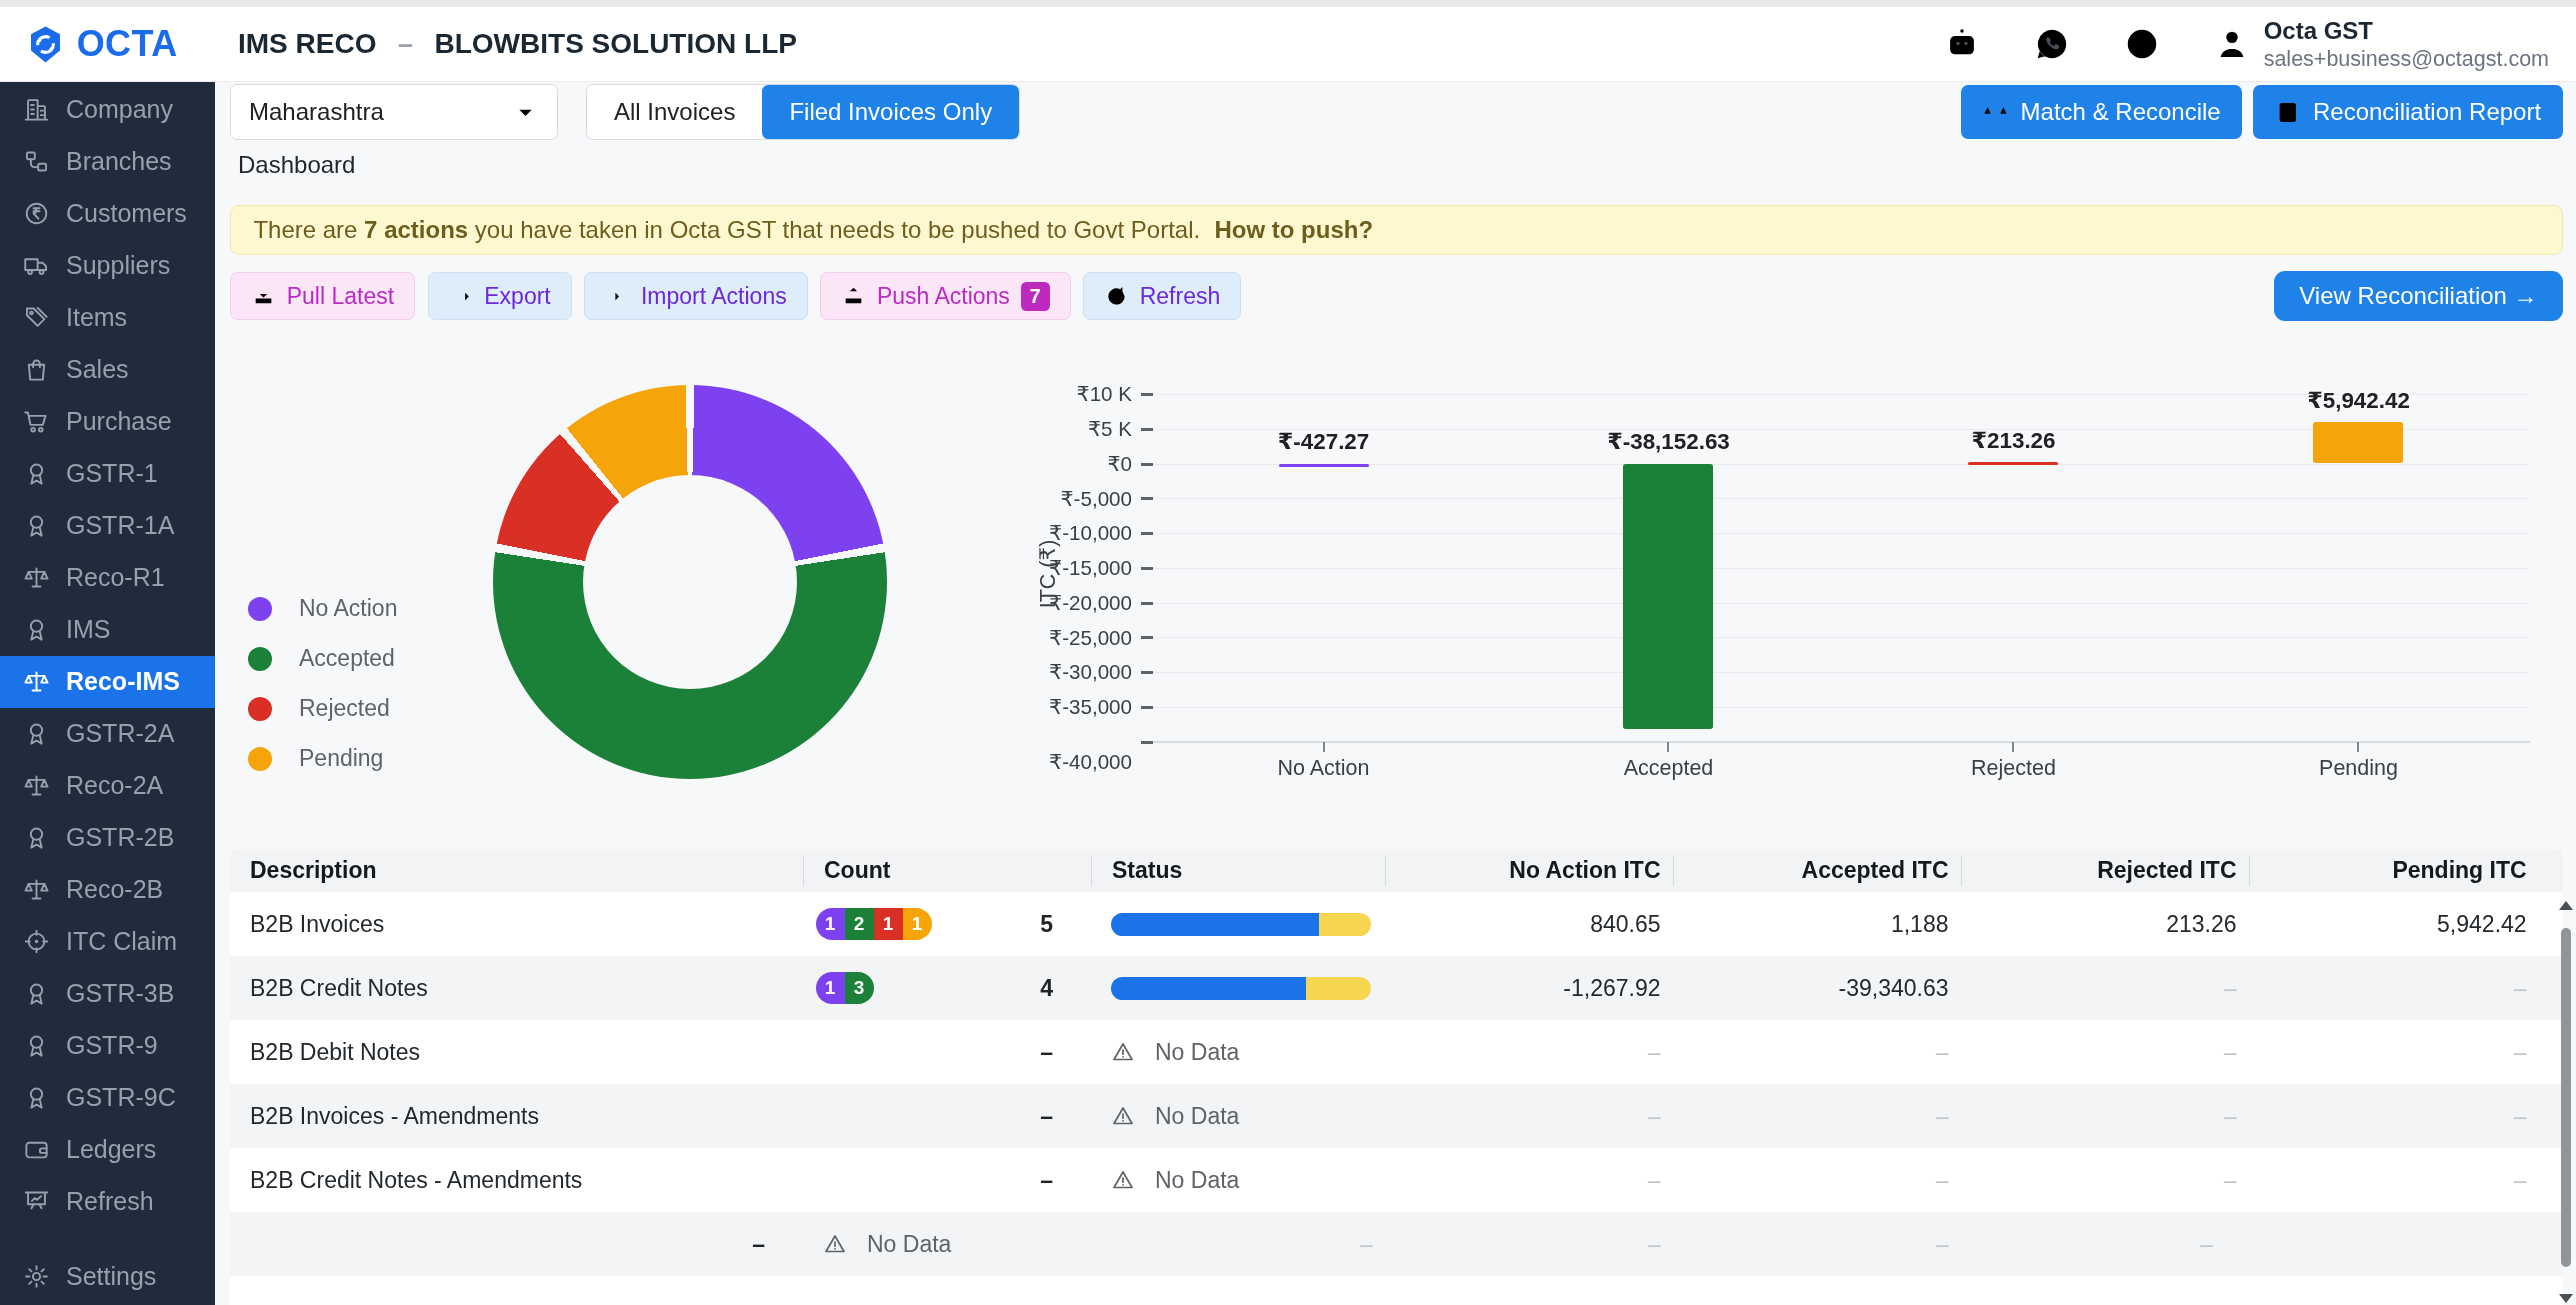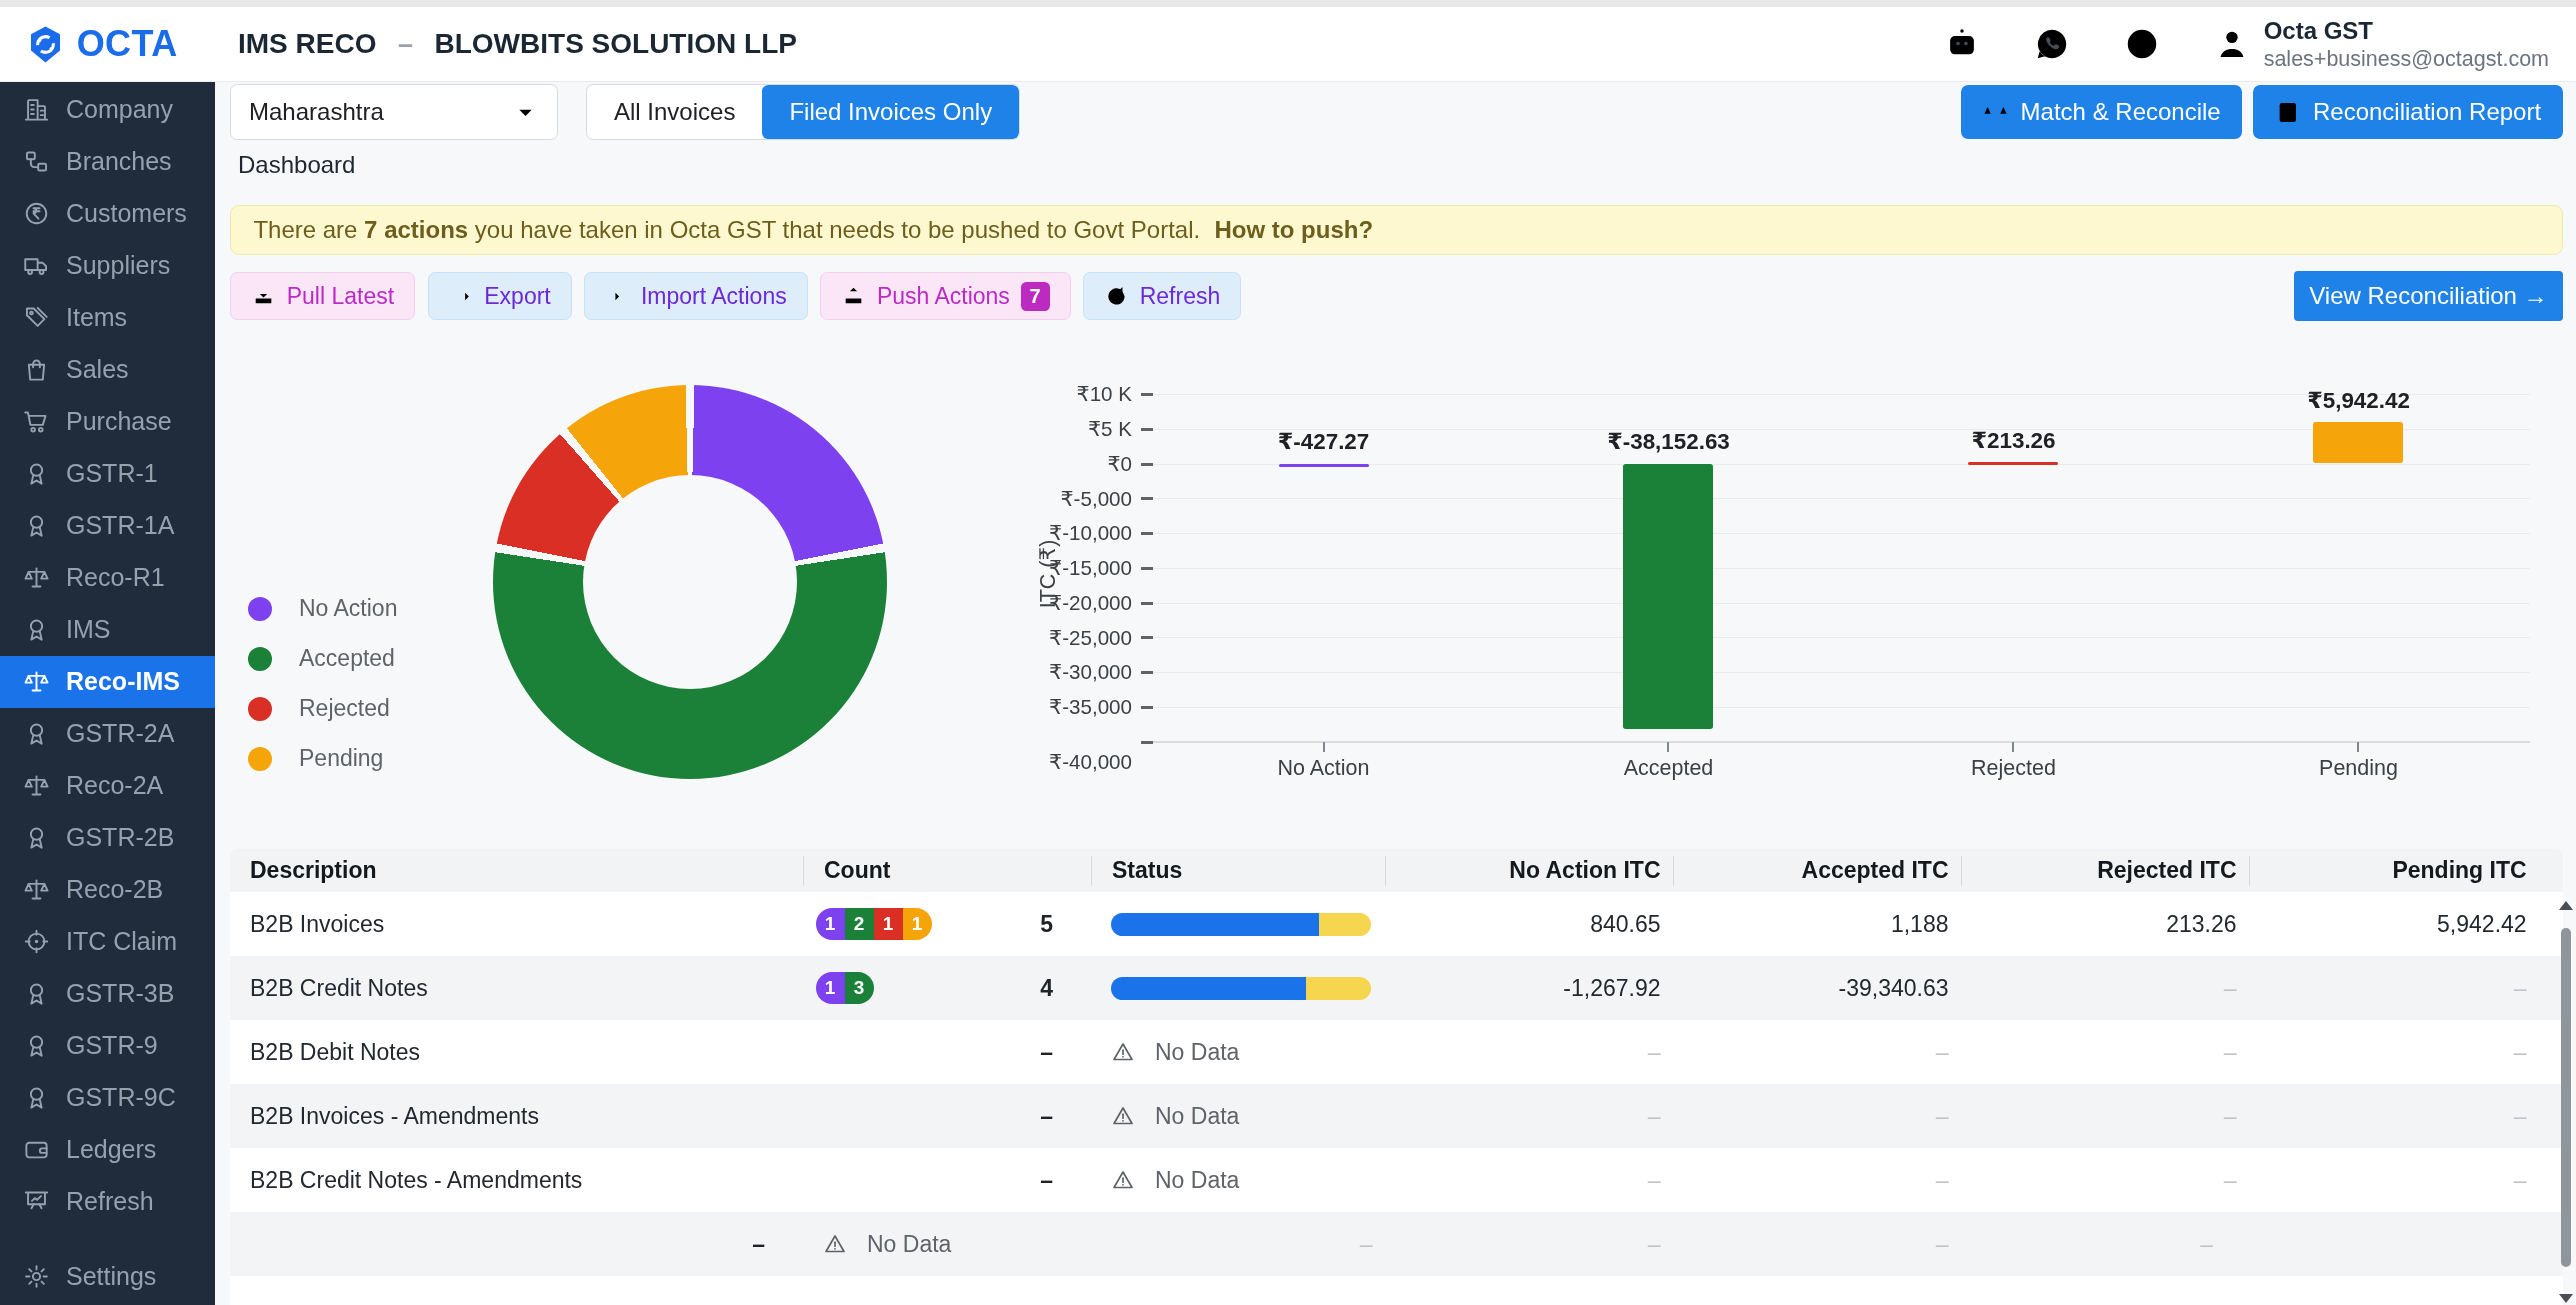--- a/index.html
+++ b/index.html
@@ -53,21 +53,21 @@
   .banner .b { font-weight:700; }
   .banner .link { font-weight:700; margin-left:14.3px; cursor:pointer; }
 
   
   .actions-row { position:absolute; top:189px; left:15px; right:13.4px; height:50px; display:flex; align-items:center; gap:12.5px; }
   .pill-btn { height:48px; border-radius:7.2px; display:flex; align-items:center; gap:10.7px; padding:16px 20px; font-size:23px; font-weight:500; font-family:inherit; border:0.9px solid transparent; cursor:pointer; }
   .pill-btn svg { width:25px; height:25px; }
   .pill-pink { background:#fbe6f8; border-color:#f3cfee; color:#b92bc4; }
   .pill-blue { background:#ddedfa; border-color:#c9e0f5; color:#6d28d9; }
   .badge { min-width:29px; height:29px; background:#bd2ac0; color:#fff; border-radius:5.4px; font-size:20px; font-weight:700; display:flex; align-items:center; justify-content:center; padding:0 5.4px; }
-  .view-rec { margin-left:auto; height:50px; background:#1e82e8; color:#fff; border:none; border-radius:4px; font-size:24px; font-weight:500; font-family:inherit; padding:0 15px; cursor:pointer; }
+  .view-rec { margin-left:auto; height:50px; background:#1e82e8; color:#fff; border:none; border-radius:11px; font-size:24px; font-weight:500; font-family:inherit; padding:0 25px; cursor:pointer; }
 
   
   .charts { position:absolute; top:294px; left:0; right:0; height:423px; }
   .legend { position:absolute; left:33px; top:221px; }
   .legend-item { display:flex; align-items:center; gap:27px; height:23px; margin-bottom:27px; cursor:pointer; }
   .legend-dot { width:24px; height:24px; border-radius:50%; flex:none; }
   .legend-label { font-size:23px; color:#5f6368; }
   .donut { position:absolute; left:278px; top:9px; width:394px; height:394px; border-radius:50%; }
   .donut-hole { position:absolute; inset:90px; border-radius:50%; background:#f7f8fa; }
 

